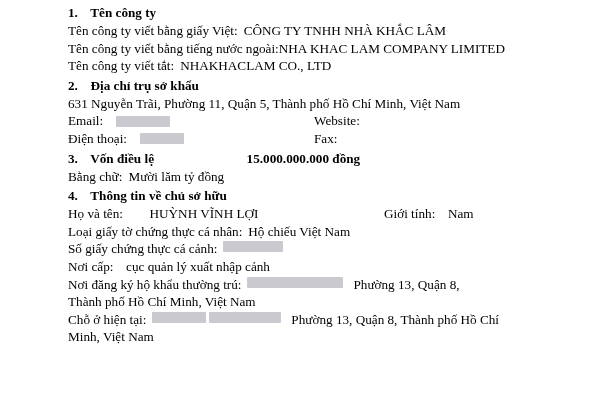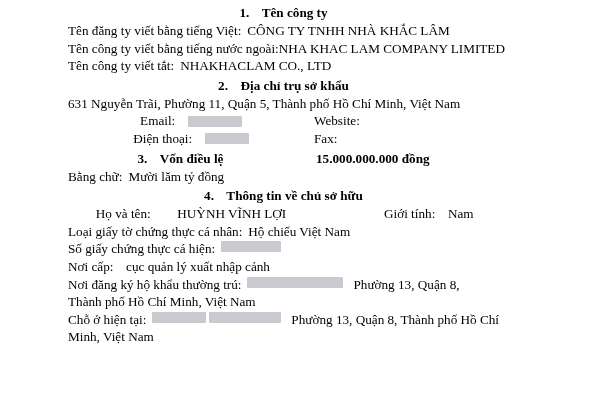--- a/index.html
+++ b/index.html
@@ -13,21 +13,20 @@
     font-family: "Liberation Serif", serif;
     color: #000000;
     overflow: hidden;
   }
   .page {
     position: relative;
     width: 499px;
     height: 409px;
     padding: 4px 0 0 0;
     box-sizing: border-box;
-    text-align: center;
   }
   .line {
     display: flex;
     align-items: baseline;
     font-size: 13.2px;
     line-height: 17.6px;
     white-space: nowrap;
     padding-left: 68px;
   }
   .sec-head {
@@ -65,21 +64,21 @@
 
 <div class="page">
 
   <div class="sec-head">
     <span>1.</span>
     <span class="gap-sm"></span>
     <span>Tên công ty</span>
   </div>
 
   <div class="line">
-    <span class="lbl">Tên đăng ty viết bằng tiếng Việt:</span>
+    <span class="lbl">Tên công ty viết bằng giấy Việt:</span>
     <span class="gap-sm"></span>
     <span class="val">CÔNG TY TNHH NHÀ KHẮC LÂM</span>
   </div>
 
   <div class="line">
     <span class="lbl">Tên công ty viết bằng tiếng nước ngoài:</span>
     <span class="gap-sm"></span>
     <span class="val">NHA KHAC LAM COMPANY LIMITED</span>
   </div>
 
@@ -156,21 +155,21 @@
   </div>
 
 
   <div class="line">
     <span class="lbl">Loại giấy tờ chứng thực cá nhân:</span>
     <span class="gap-sm"></span>
     <span class="val">Hộ chiếu Việt Nam</span>
   </div>
 
   <div class="line">
-    <span class="lbl">Số giấy chứng thực cá hiện:</span>
+    <span class="lbl">Số giấy chứng thực cá cảnh:</span>
     <span class="gap-sm"></span>
     <span class="redact w2"></span>
   </div>
 
   <div class="line">
     <span>
       <span class="lbl">Nơi cấp:</span>
       <span class="gap-sm"></span>
       <span class="val">cục quản lý xuất nhập cảnh</span>
     </span>

